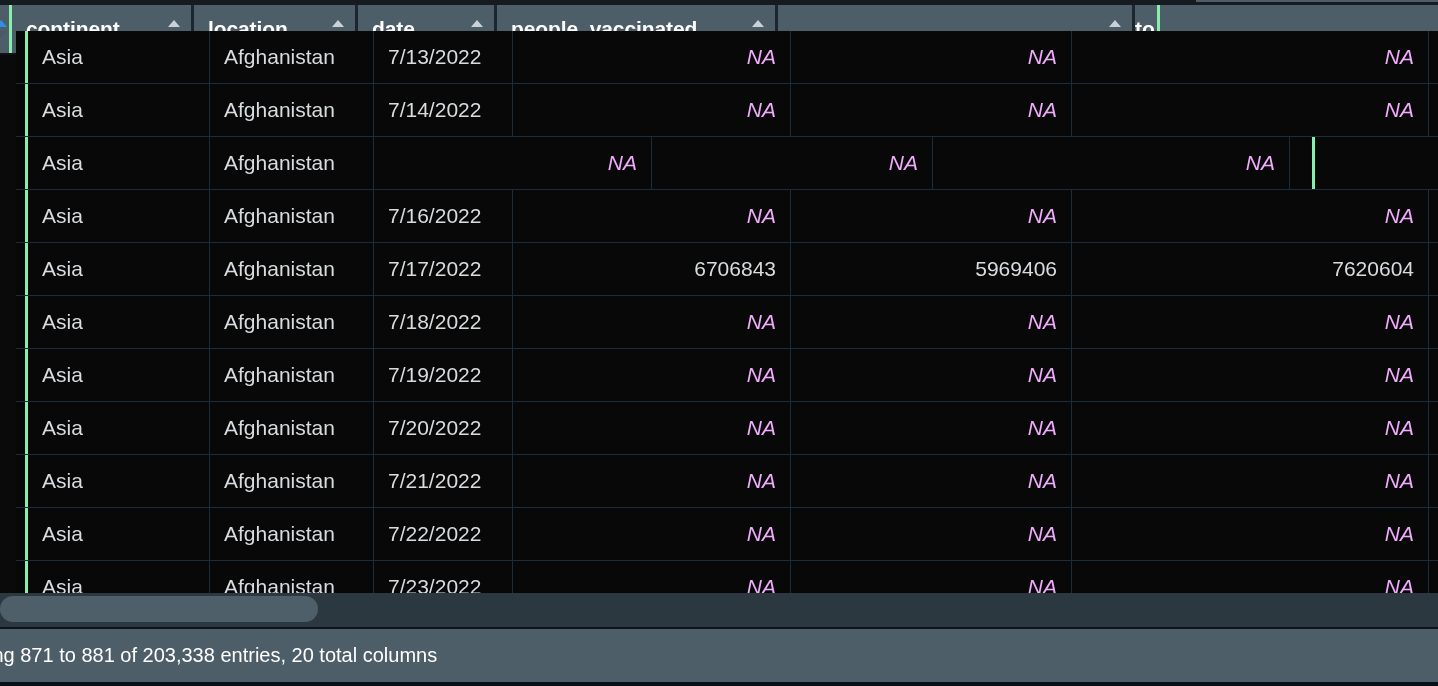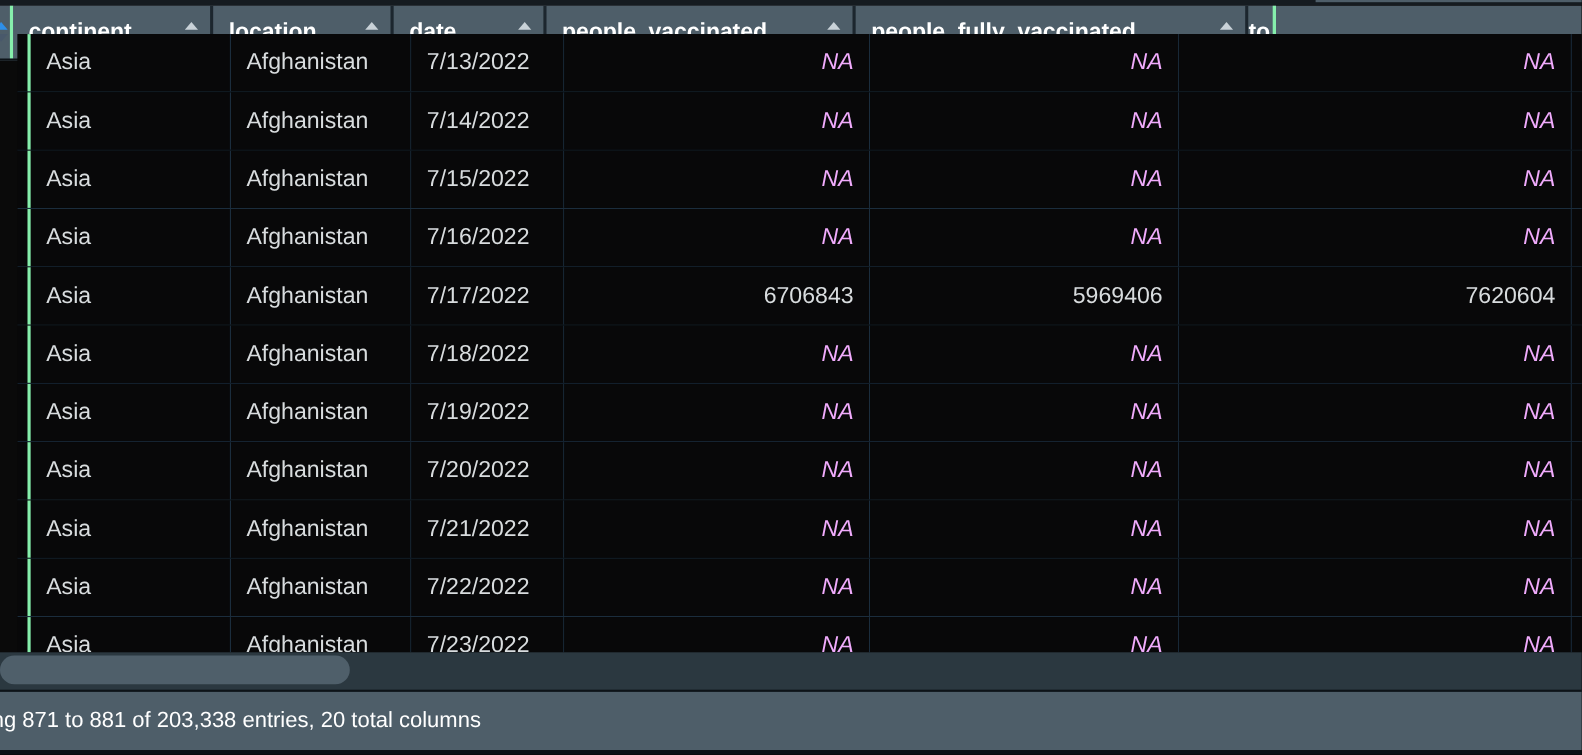--- a/index.html
+++ b/index.html
@@ -246,21 +246,20 @@
           </span>
         </div>
         <div class="th c-pv">
           <span class="th-label">people_vaccinated</span>
           <span class="sort-arrows">
             <span class="up"></span>
             <span class="down"></span>
           </span>
         </div>
         <div class="th c-pfv">
-          <span class="th-label">people_fully_vaccinated</span>
           <span class="sort-arrows">
             <span class="up"></span>
             <span class="down"></span>
           </span>
         </div>
         <div class="th c-right clipped-left">
           <span class="th-label">to</span>
         </div>
       </div>
 
@@ -310,23 +309,20 @@
           <div class="td c-right text clipped-left"></div>
         </div>
         <div class="tr">
           <div class="td c-clip text clipped-left"></div>
           <div class="td c-cont text">
             <span>Asia</span>
           </div>
           <div class="td c-loc text">
             <span>Afghanistan</span>
           </div>
-          <div class="td c-date text">
-            <span>7/15/2022</span>
-          </div>
           <div class="td c-tot num">
             <span class="na">NA</span>
           </div>
           <div class="td c-pv num">
             <span class="na">NA</span>
           </div>
           <div class="td c-pfv num">
             <span class="na">NA</span>
           </div>
           <div class="td c-right text clipped-left"></div>

